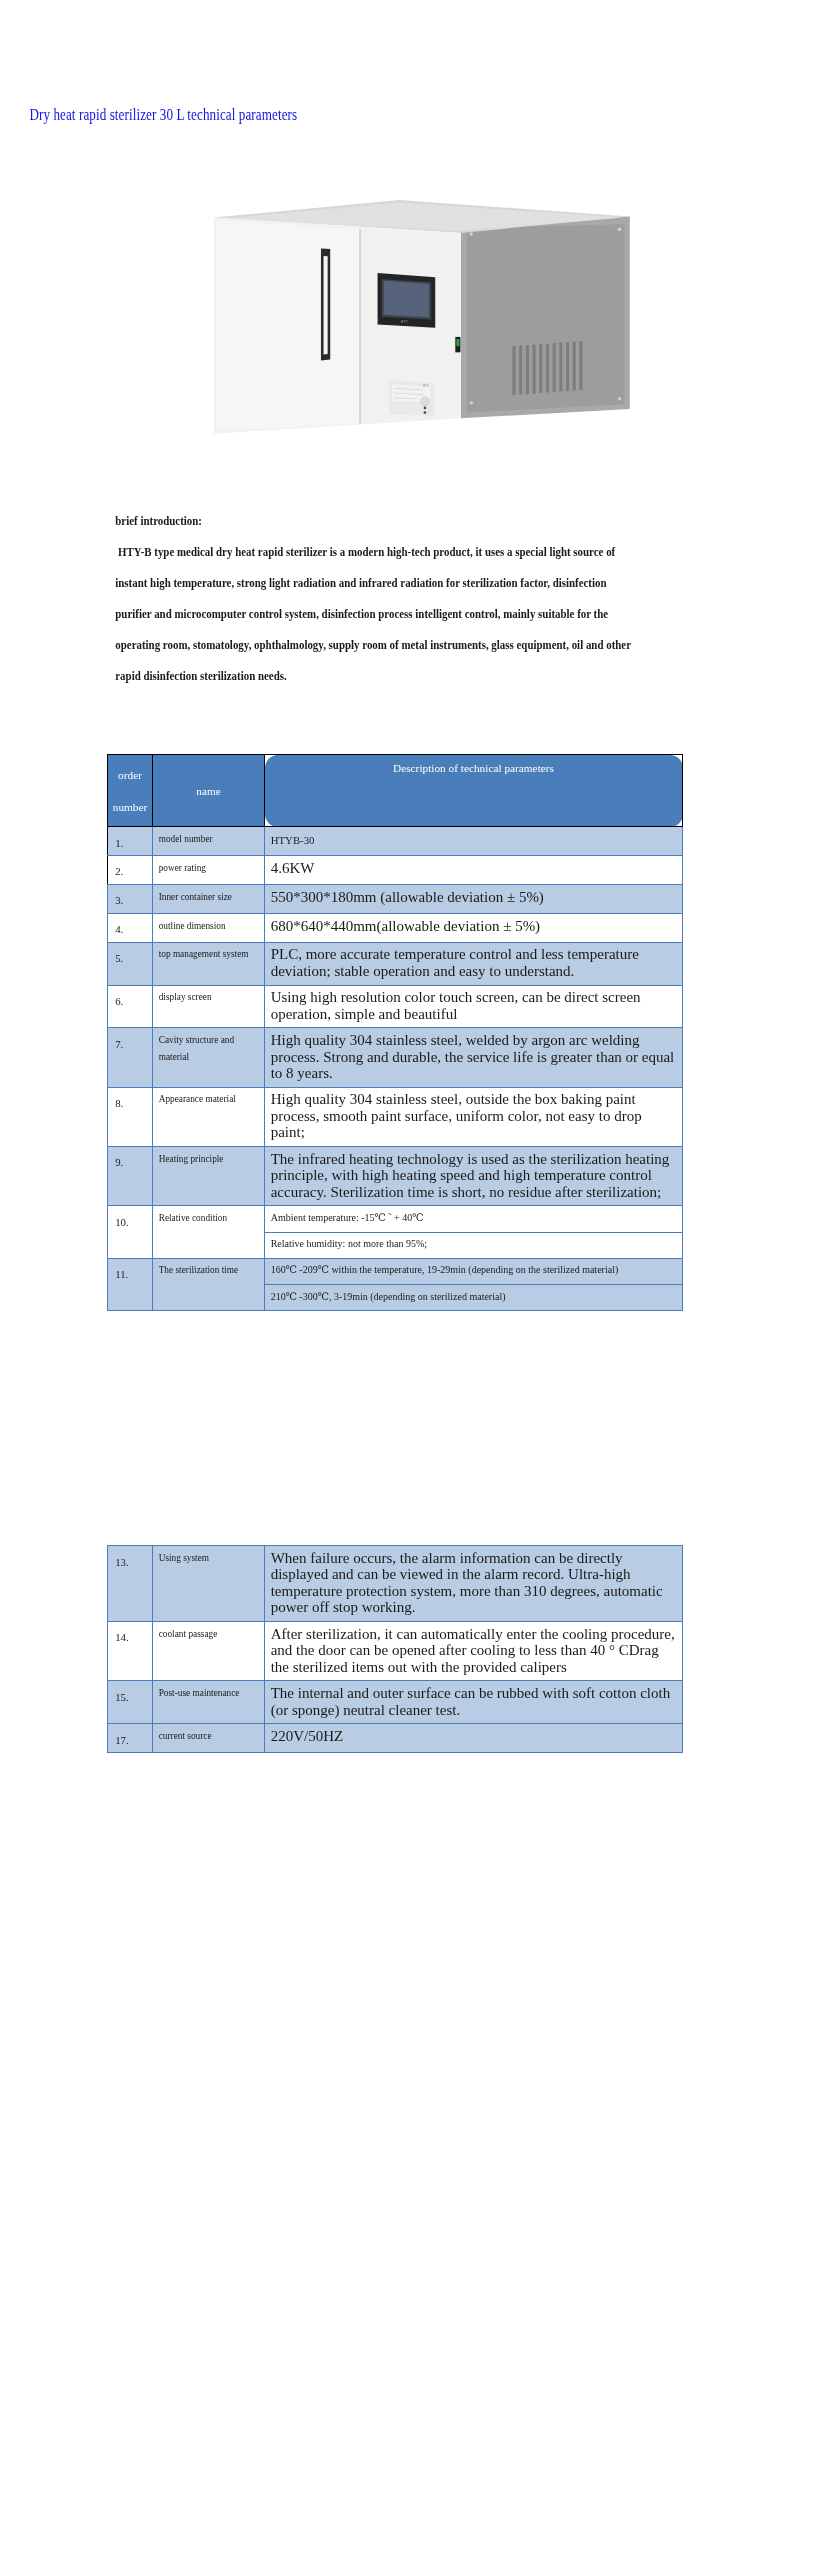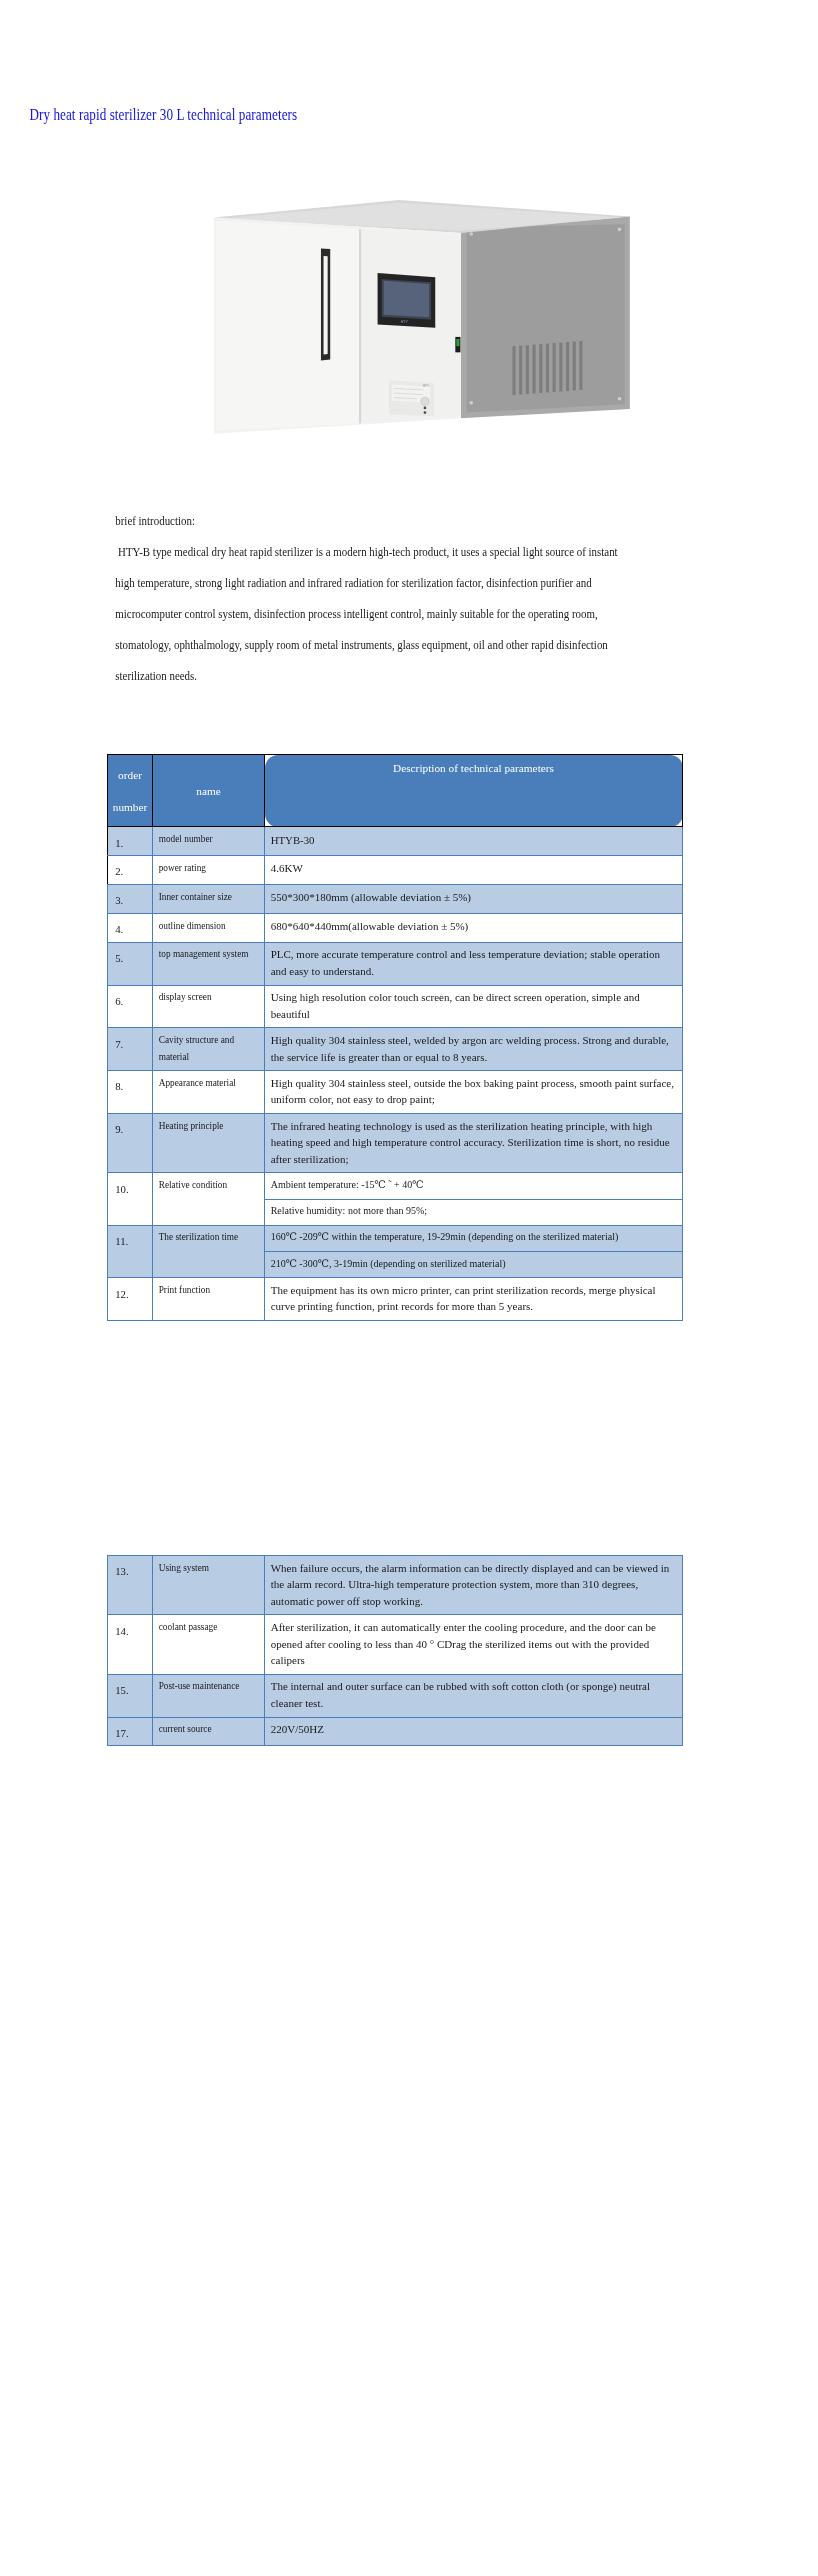--- a/index.html
+++ b/index.html
@@ -49,20 +49,21 @@
     left: 183px;
     top: 20.6px;
     width: 453px;
     height: 258px;
   }
 
   
   .intro {
     margin: 0;
     padding: 62px 0 0 0;
+    font-weight: bold;
   }
   .intro p {
     margin: 0 0 0 0;
     padding: 0 100px 0 131px;
     font-size: 12.4px;
     line-height: 31px;
     font-family: "Liberation Serif", "DejaVu Serif", serif;
     color: #1a1a1a;
     transform: scaleX(0.88);
     transform-origin: left center;
@@ -125,21 +126,21 @@
     padding-top: 9.3px;
     padding-left: 7.2px;
     line-height: 13.4px;
   }
   td.name-cell {
     font-size: 9.3px;
     line-height: 16.5px;
     padding-top: 3.6px;
   }
   td.desc-cell {
-    font-size: 11px;
+    font-size: 15px;
     line-height: 16.5px;
     padding-top: 3.6px;
   }
   td.desc-center {
     text-align: left;
     vertical-align: middle;
     font-size: 10.8px;
   }
   
   .spec-table.first-table thead th { border-color: #000000; }
@@ -310,25 +311,20 @@
             </td>
           </tr>
           <tr class="alt">
             <td class="order-cell">11.</td>
             <td class="name-cell">The sterilization time</td>
             <td class="desc-split">
               <div class="sub">160℃ -209℃ within the temperature, 19-29min (depending on the sterilized material)</div>
               <div class="sub">210℃ -300℃, 3-19min (depending on sterilized material)</div>
             </td>
           </tr>
-          <tr class="plain">
-            <td class="order-cell">12.</td>
-            <td class="name-cell">Print function</td>
-            <td class="desc-cell">The equipment has its own micro printer, can print sterilization records, merge physical curve printing function, print records for more than 5 years.</td>
-          </tr>
         </tbody>
     </table>
   </div>
 
   <div class="gap-between-tables"></div>
 
   <div class="table-wrap">
     <table class="spec-table">
       <colgroup>
         <col class="c-order">

